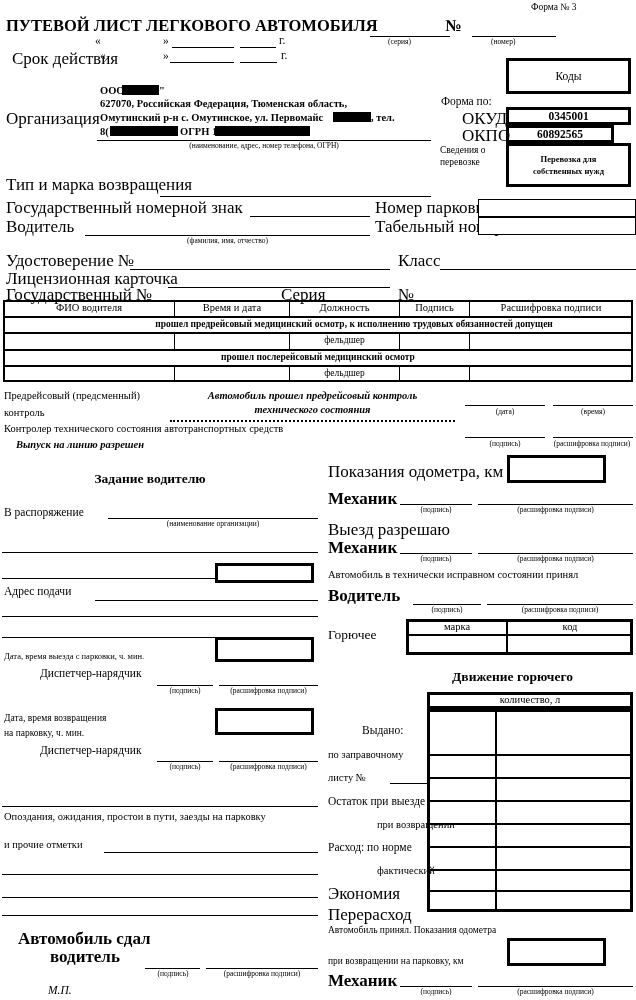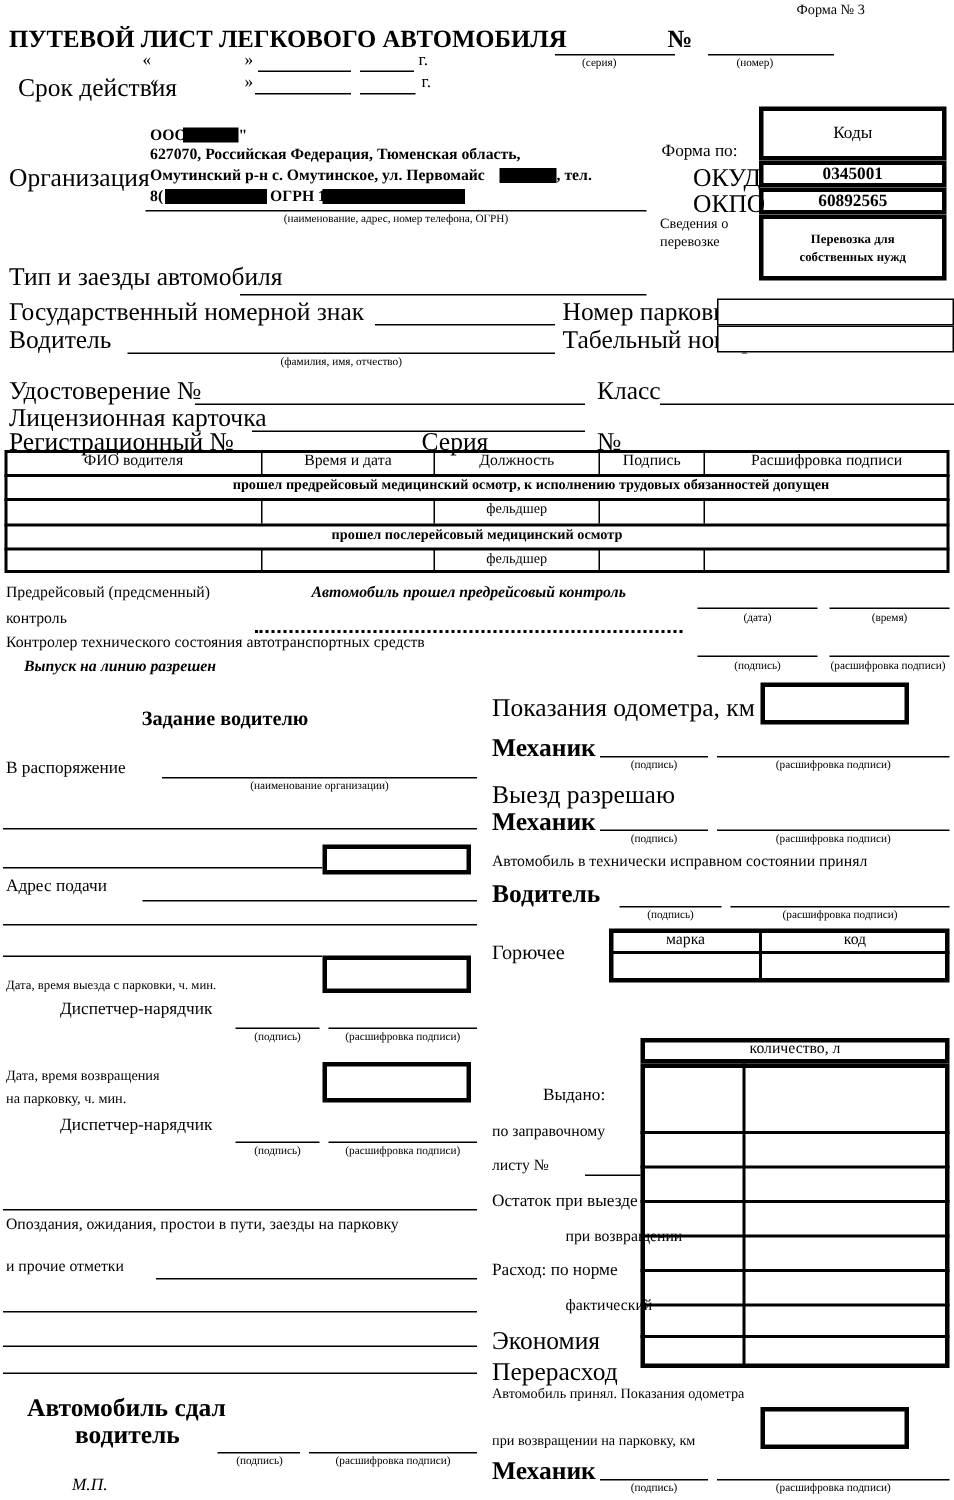--- a/index.html
+++ b/index.html
@@ -59,27 +59,27 @@
   <div class="ln" style="left:240px;top:47px;width:36px;"></div>
   <div class="t f11" style="left:279px;top:35px;">г.</div>
 
   <div class="t f12" style="left:12px;top:50px;">Срок действия</div>
   <div class="t f11" style="left:100px;top:50px;">«</div>
   <div class="t f11" style="left:163px;top:50px;">»</div>
   <div class="ln" style="left:170px;top:62px;width:64px;"></div>
   <div class="ln" style="left:240px;top:62px;width:37px;"></div>
   <div class="t f11" style="left:281px;top:50px;">г.</div>
 
-  <div class="box cellctr f11" style="left:506px;top:71px;width:125px;height:36px;">
+  <div class="box cellctr f11" style="left:506px;top:58px;width:125px;height:36px;">
     <span>Коды</span>
   </div>
   <div class="box cellctr f11 b" style="left:506px;top:107px;width:125px;height:18px;">
     <span>0345001</span>
   </div>
-  <div class="box cellctr f11 b" style="left:506px;top:125px;width:125px;height:18px;">
+  <div class="box cellctr f11 b" style="left:506px;top:125px;width:108px;height:18px;">
     <span>60892565</span>
   </div>
   <div class="box" style="left:506px;top:143px;width:125px;height:44px;">
     <div class="t f8 b ctr" style="left:0;top:9px;width:119px;">Перевозка для</div>
     <div class="t f8 b ctr" style="left:0;top:21px;width:119px;">собственных нужд</div>
   </div>
 
   <div class="t f11" style="left:441px;top:96px;">Форма по:</div>
   <div class="t f12" style="left:462px;top:110px;">ОКУД</div>
   <div class="t f12" style="left:462px;top:127px;">ОКПО</div>
@@ -99,42 +99,42 @@
   <div class="t f10 b" style="left:371px;top:113px;">,   тел.</div>
 
   <div class="t f10 b" style="left:100px;top:127px;">8(</div>
   <div class="redact" style="left:110px;top:126px;width:68px;height:10px;"></div>
   <div class="t f10 b" style="left:180px;top:127px;">ОГРН 10</div>
   <div class="redact" style="left:215px;top:126px;width:95px;height:10px;"></div>
 
   <div class="ln" style="left:97px;top:140px;width:334px;"></div>
   <div class="t f7 ctr" style="left:97px;top:142px;width:334px;">(наименование, адрес, номер телефона, ОГРН)</div>
 
-  <div class="t f12" style="left:6px;top:176px;">Тип и заезды автомобиля</div>
+  <div class="t f12" style="left:6px;top:176px;">Тип и марка возвращения</div>
   <div class="ln" style="left:160px;top:196px;width:271px;"></div>
 
   <div class="t f12" style="left:6px;top:199px;">Государственный номерной знак</div>
   <div class="ln" style="left:250px;top:216px;width:120px;"></div>
   <div class="t f12" style="left:375px;top:199px;">Номер парковки</div>
   <div class="boxthin" style="left:478px;top:199px;width:158px;height:18px;"></div>
 
   <div class="t f12" style="left:6px;top:218px;">Водитель</div>
   <div class="ln" style="left:85px;top:235px;width:285px;"></div>
   <div class="t f12" style="left:375px;top:218px;">Табельный номер</div>
   <div class="boxthin" style="left:478px;top:217px;width:158px;height:18px;"></div>
 
   <div class="t f7 ctr" style="left:85px;top:237px;width:285px;">(фамилия, имя, отчество)</div>
 
   <div class="t f12" style="left:6px;top:252px;">Удостоверение №</div>
   <div class="ln" style="left:130px;top:269px;width:260px;"></div>
   <div class="t f12" style="left:398px;top:252px;">Класс</div>
   <div class="ln" style="left:440px;top:269px;width:196px;"></div>
 
   <div class="t f12" style="left:6px;top:270px;">Лицензионная карточка</div>
-  <div class="t f12" style="left:6px;top:286px;">Регистрационный №</div>
+  <div class="t f12" style="left:6px;top:286px;">Государственный №</div>
   <div class="ln" style="left:168px;top:287px;width:222px;"></div>
   <div class="t f12" style="left:281px;top:286px;">Серия</div>
   <div class="t f12" style="left:398px;top:286px;">№</div>
 
   <div class="abs" style="left:3px;top:300px;width:630px;height:82px;border:2px solid #000;box-sizing:border-box;"></div>
 
   <div class="ln2" style="left:3px;top:316px;width:630px;"></div>
 
   <div class="abs" style="left:174px;top:301px;width:1px;height:15px;background:#000;"></div>
   <div class="abs" style="left:289px;top:301px;width:1px;height:15px;background:#000;"></div>
@@ -163,20 +163,21 @@
   <div class="abs" style="left:174px;top:366px;width:1px;height:16px;background:#000;"></div>
   <div class="abs" style="left:289px;top:366px;width:1px;height:16px;background:#000;"></div>
   <div class="abs" style="left:399px;top:366px;width:1px;height:16px;background:#000;"></div>
   <div class="abs" style="left:469px;top:366px;width:1px;height:16px;background:#000;"></div>
   <div class="t f9 ctr" style="left:290px;top:369px;width:109px;">фельдшер</div>
 
   <div class="t f10" style="left:4px;top:391px;">Предрейсовый (предсменный)</div>
   <div class="t f10" style="left:4px;top:408px;">контроль</div>
 
   <div class="t f10 b i ctr" style="left:170px;top:391px;width:285px;">Автомобиль прошел предрейсовый контроль</div>
+  <div class="t f10 b i ctr" style="left:170px;top:405px;width:285px;">технического состояния</div>
   <div class="dots" style="left:170px;top:420px;width:285px;"></div>
 
   <div class="ln" style="left:465px;top:405px;width:80px;"></div>
   <div class="ln" style="left:553px;top:405px;width:80px;"></div>
   <div class="t f7 ctr" style="left:465px;top:408px;width:80px;">(дата)</div>
   <div class="t f7 ctr" style="left:553px;top:408px;width:80px;">(время)</div>
 
   <div class="t f10" style="left:4px;top:424px;">Контролер технического состояния автотранспортных средств</div>
   <div class="ln" style="left:465px;top:437px;width:80px;"></div>
   <div class="ln" style="left:553px;top:437px;width:80px;"></div>
@@ -260,20 +261,21 @@
   <div class="t f7 ctr" style="left:410px;top:606px;width:74px;">(подпись)</div>
   <div class="t f7 ctr" style="left:487px;top:606px;width:146px;">(расшифровка подписи)</div>
 
   <div class="t f13" style="left:328px;top:628px;">Горючее</div>
   <div class="box" style="left:406px;top:619px;width:227px;height:36px;"></div>
   <div class="abs" style="left:406px;top:634px;width:227px;height:2px;background:#000;"></div>
   <div class="abs" style="left:506px;top:620px;width:2px;height:34px;background:#000;"></div>
   <div class="t f10 ctr" style="left:408px;top:622px;width:98px;">марка</div>
   <div class="t f10 ctr" style="left:508px;top:622px;width:124px;">код</div>
 
+  <div class="t f13 b ctr" style="left:390px;top:670px;width:245px;">Движение горючего</div>
 
   <div class="box" style="left:427px;top:692px;width:206px;height:17px;"></div>
   <div class="t f10 ctr" style="left:429px;top:695px;width:202px;">количество, л</div>
 
   <div class="abs" style="left:427px;top:709px;width:206px;height:203px;border:3px solid #000;box-sizing:border-box;"></div>
   <div class="abs" style="left:495px;top:709px;width:2px;height:203px;background:#000;"></div>
 
   <div class="ln2" style="left:427px;top:754px;width:206px;"></div>
   <div class="ln2" style="left:427px;top:777px;width:206px;"></div>
   <div class="ln2" style="left:427px;top:800px;width:206px;"></div>

